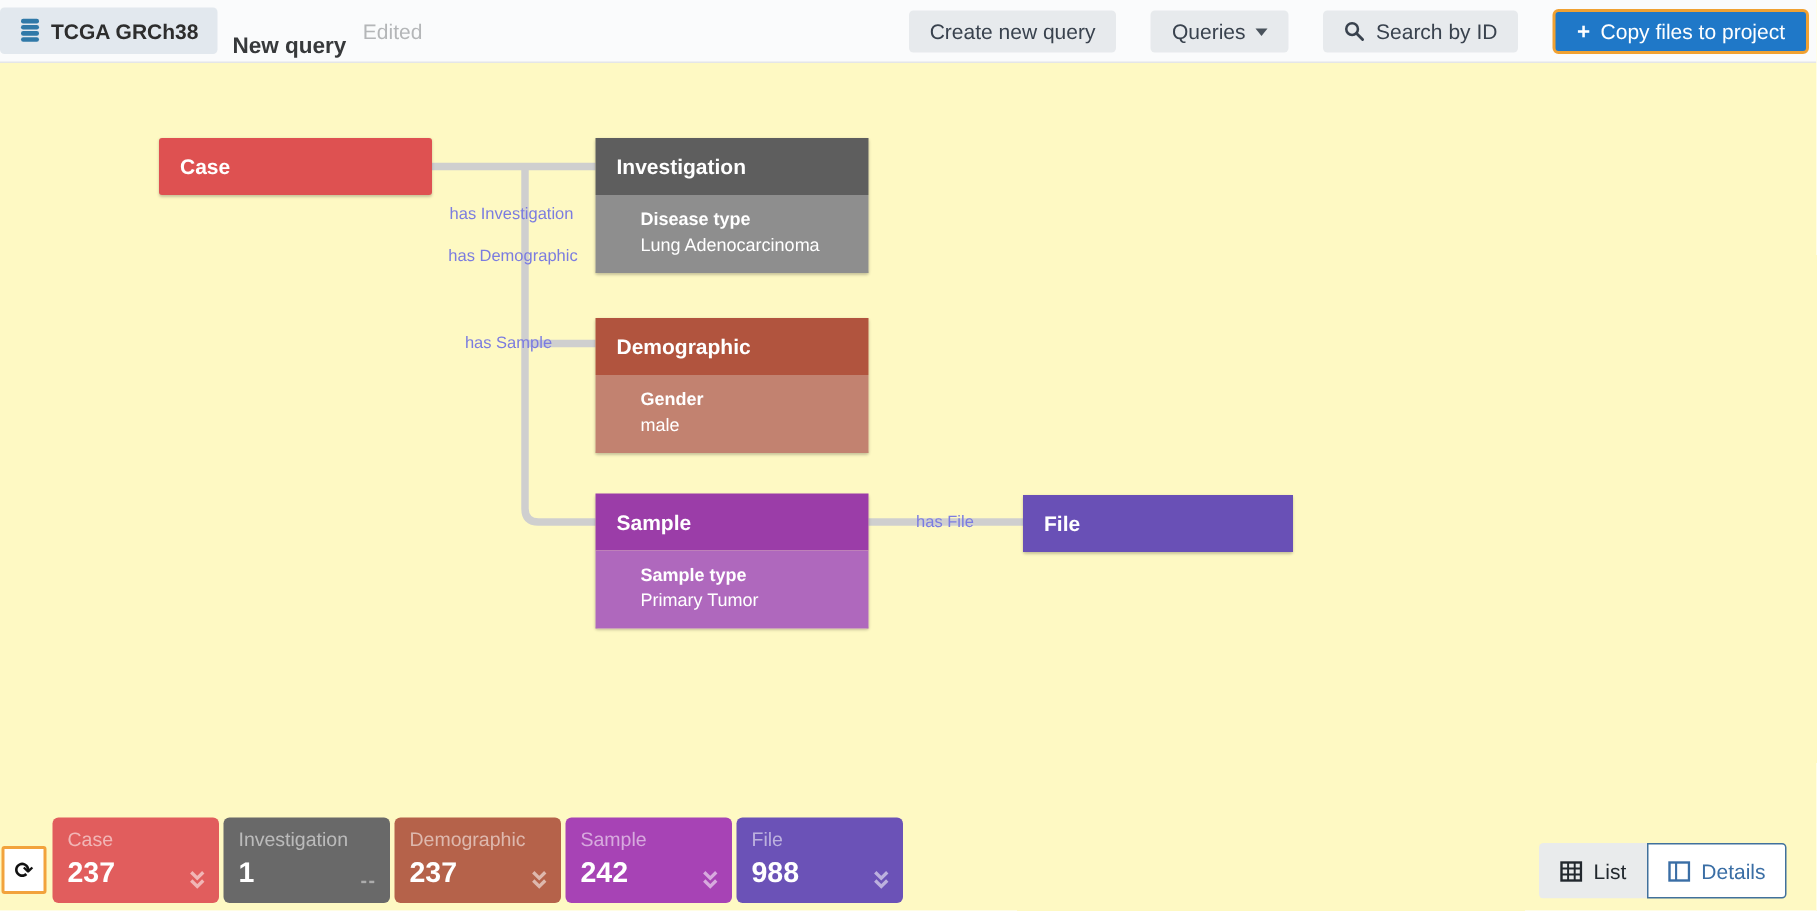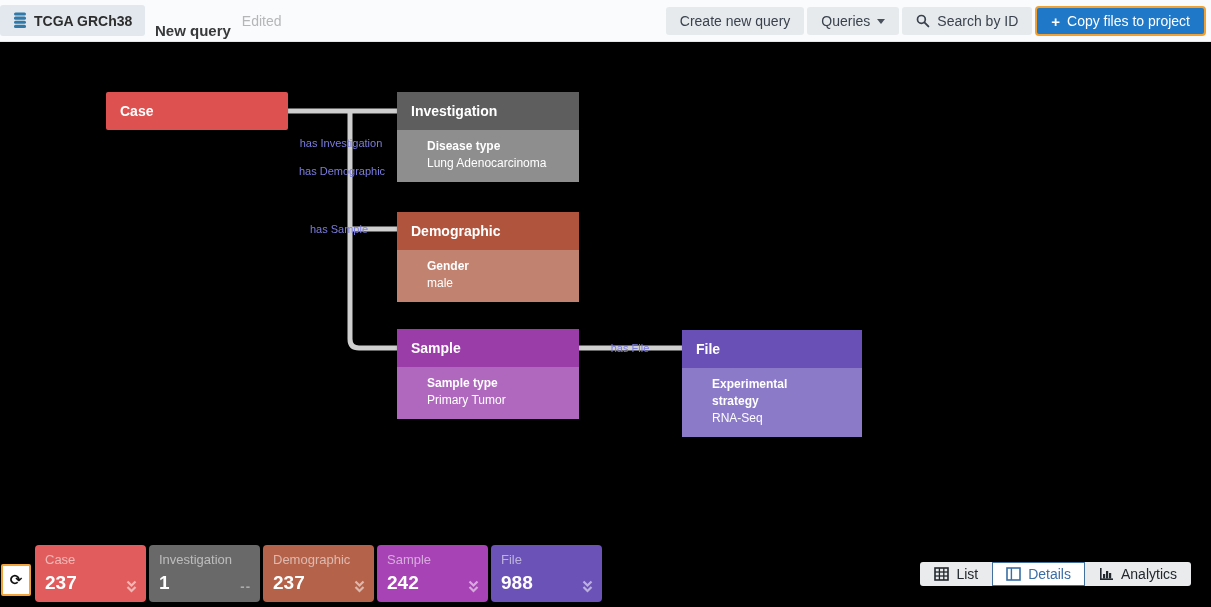--- a/index.html
+++ b/index.html
@@ -1,34 +1,34 @@
 <!DOCTYPE html>
 <html><head>
 <meta charset="utf-8">
 <style>
   html,body{margin:0;padding:0;background:#fff;}
   .screen{
     position:relative;width:1211px;height:607px;overflow:hidden;
-    font-family:"Liberation Sans",sans-serif;background:#000000;
+    font-family:"Liberation Sans",sans-serif;background:#fef9c3;
     -webkit-font-smoothing:antialiased;
   }
   
   .topbar{
     position:absolute;left:0;top:0;width:100%;height:41px;
     background:#fafbfc;border-bottom:1px solid #e4e6e8;
   }
   .dataset-chip{
     position:absolute;left:0;top:5px;height:31px;display:flex;align-items:center;
     gap:7px;padding:0 13px;background:#e2e8ee;border-radius:3px;cursor:pointer;
   }
   .dataset-chip .lbl{font-size:14px;font-weight:bold;color:#2d2d2d;}
   .query-title{position:absolute;left:155px;top:0;height:41px;display:flex;align-items:center;gap:11px;}
   .query-title .name{font-size:15px;font-weight:bold;color:#37393b;margin-top:20px;}
   .query-title .status{font-size:14px;color:#b4b6b8;}
-  .topbar-actions{position:absolute;right:5px;top:6px;display:flex;gap:3px;align-items:center;}
+  .topbar-actions{position:absolute;right:5px;top:6px;display:flex;gap:23px;align-items:center;}
   .btn{
     display:flex;align-items:center;gap:7px;height:28px;padding:0 14px;
     background:#e7eaed;border:none;border-radius:3px;font-size:14px;color:#39424e;
     font-family:"Liberation Sans",sans-serif;cursor:pointer;white-space:nowrap;
   }
   .caret{width:0;height:0;border-left:4px solid transparent;border-right:4px solid transparent;border-top:5px solid #49525c;}
   .btn-primary{
     background:#1f78c8;color:#fff;border:2px solid #f0a132;height:30px;border-radius:4px;
   }
   .btn-primary .plus{font-weight:bold;font-size:15px;}
@@ -72,21 +72,21 @@
   .card .card-label{font-size:13px;color:rgba(255,255,255,.55);margin:7px 10px 0;white-space:nowrap;overflow:hidden;}
   .card .card-count{font-size:19px;font-weight:bold;margin:5px 10px 0;}
   .card .card-chevron{position:absolute;right:8px;bottom:8px;}
   .card .card-dashes{position:absolute;right:9px;bottom:8px;font-size:13px;font-weight:bold;
     color:rgba(255,255,255,.45);letter-spacing:1px;}
   .card-case{background:#e15d5d;}
   .card-investigation{background:#696969;}
   .card-demographic{background:#b5624a;}
   .card-sample{background:#a743b5;}
   .card-file{background:#6b52b7;}
-  .views{position:absolute;right:20px;top:562px;display:flex;height:24px;}
+  .views{position:absolute;right:20px;top:562px;display:flex;height:37px;}
   .view-btn{
     display:flex;align-items:center;gap:7px;padding:0 13px;font-size:14px;color:#22282e;
     background:#e9ebec;border:1px solid transparent;cursor:pointer;white-space:nowrap;
   }
   .view-btn:first-child{border-radius:3px 0 0 3px;}
   .view-btn:last-child{border-radius:0 3px 3px 0;}
   .view-btn.active{background:#fff;border:1px solid #41719c;color:#3a6ea5;z-index:1;}
 </style>
 </head>
 <body>
@@ -163,24 +163,20 @@
     <div class="node node-sample">
       <div class="node-header">Sample</div>
       <div class="node-body">
         <div class="prop">Sample type</div>
         <div class="val">Primary Tumor</div>
       </div>
     </div>
 
     <div class="node node-file">
       <div class="node-header">File</div>
-      <div class="node-body">
-        <div class="prop">Experimental strategy</div>
-        <div class="val">RNA-Seq</div>
-      </div>
     </div>
   </div>
 
   <div class="refresh-btn">
     <span>⟳</span>
   </div>
 
   <div class="cards">
     <div class="card card-case">
       <div class="card-label">Case</div>
@@ -232,25 +228,15 @@
       </svg>
       <span>List</span>
     </div>
     <div class="view-btn active">
       <svg width="15" height="14" viewBox="0 0 15 14">
         <rect x="1" y="1" width="13" height="12" fill="none" stroke="#3a6ea5" stroke-width="1.6"></rect>
         <line x1="5.4" y1="1" x2="5.4" y2="13" stroke="#3a6ea5" stroke-width="1.4"></line>
       </svg>
       <span>Details</span>
     </div>
-    <div class="view-btn">
-      <svg width="15" height="14" viewBox="0 0 15 14">
-        <line x1="1.8" y1="1" x2="1.8" y2="13" stroke="#22282e" stroke-width="1.6"></line>
-        <line x1="1" y1="12.2" x2="14" y2="12.2" stroke="#22282e" stroke-width="1.6"></line>
-        <rect x="4" y="7" width="2.2" height="4.5" fill="#22282e"></rect>
-        <rect x="7" y="4" width="2.2" height="7.5" fill="#22282e"></rect>
-        <rect x="10" y="6" width="2.2" height="5.5" fill="#22282e"></rect>
-      </svg>
-      <span>Analytics</span>
-    </div>
   </div>
 
 </div>
 
 </body></html>

